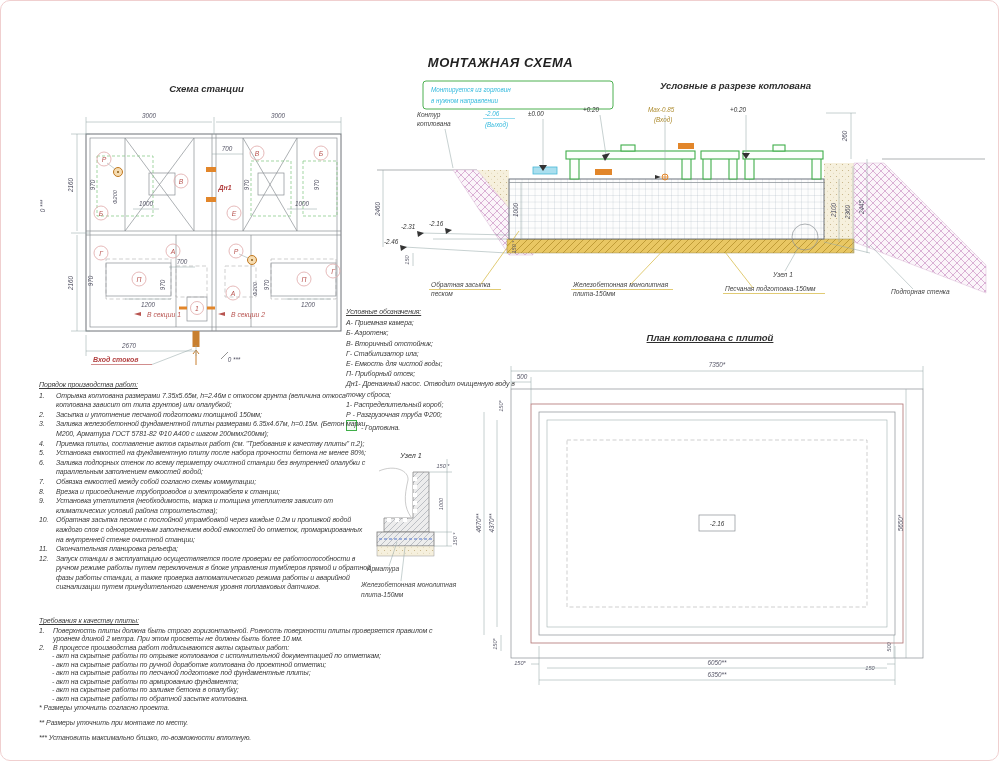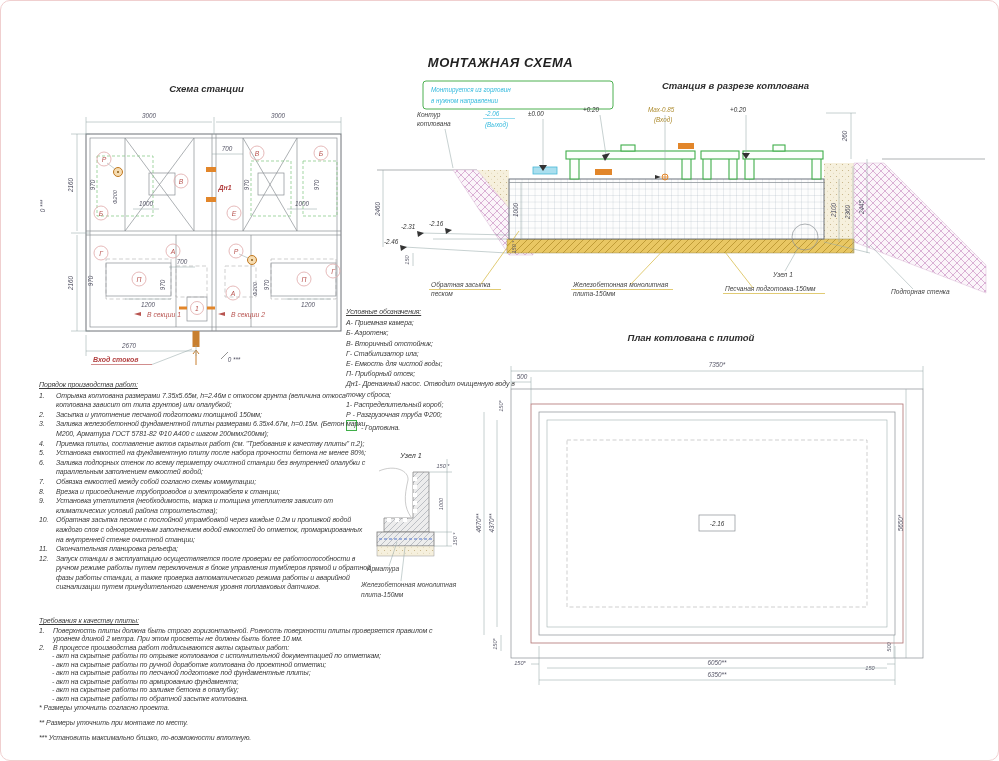--- a/index.html
+++ b/index.html
@@ -74,22 +74,22 @@
       </pattern>
       <pattern id="grayh" width="5" height="5" patternUnits="userSpaceOnUse">
         <rect width="5" height="5" fill="#ebebeb"></rect>
         <path d="M0,5 L5,0" stroke="#b4b4b4" stroke-width=".6"></path>
       </pattern>
     </defs>
   </svg>
 
   <div class="abs ttl" id="main-title">МОНТАЖНАЯ СХЕМА</div>
   <div class="abs dwg-title" style="left:118px;top:82px;width:175px;">Схема станции</div>
-  <div class="abs dwg-title" style="left:592px;top:79px;width:285px;">Станция в разрезе котлована</div>
-  <div class="abs dwg-title" style="left:565px;top:331px;width:250px;">План котлована с плитой</div>
+  <div class="abs dwg-title" style="left:592px;top:79px;width:285px;">Условные в разрезе котлована</div>
+  <div class="abs dwg-title" style="left:584px;top:331px;width:250px;text-decoration:underline;">План котлована с плитой</div>
 
   <svg style="left:28px;top:100px;" width="335" height="270" viewBox="0 0 335 270">
     <g>
       <rect x="57" y="33" width="255" height="197" class="wall"></rect>
       <rect x="61" y="37" width="247" height="189" class="pline"></rect>
       <line x1="183" y1="33" x2="183" y2="230" class="pline"></line>
       <line x1="187" y1="33" x2="187" y2="230" class="pline"></line>
       <line x1="57" y1="130" x2="312" y2="130" class="pline"></line>
       <line x1="57" y1="134" x2="312" y2="134" class="pline"></line>
     </g>

